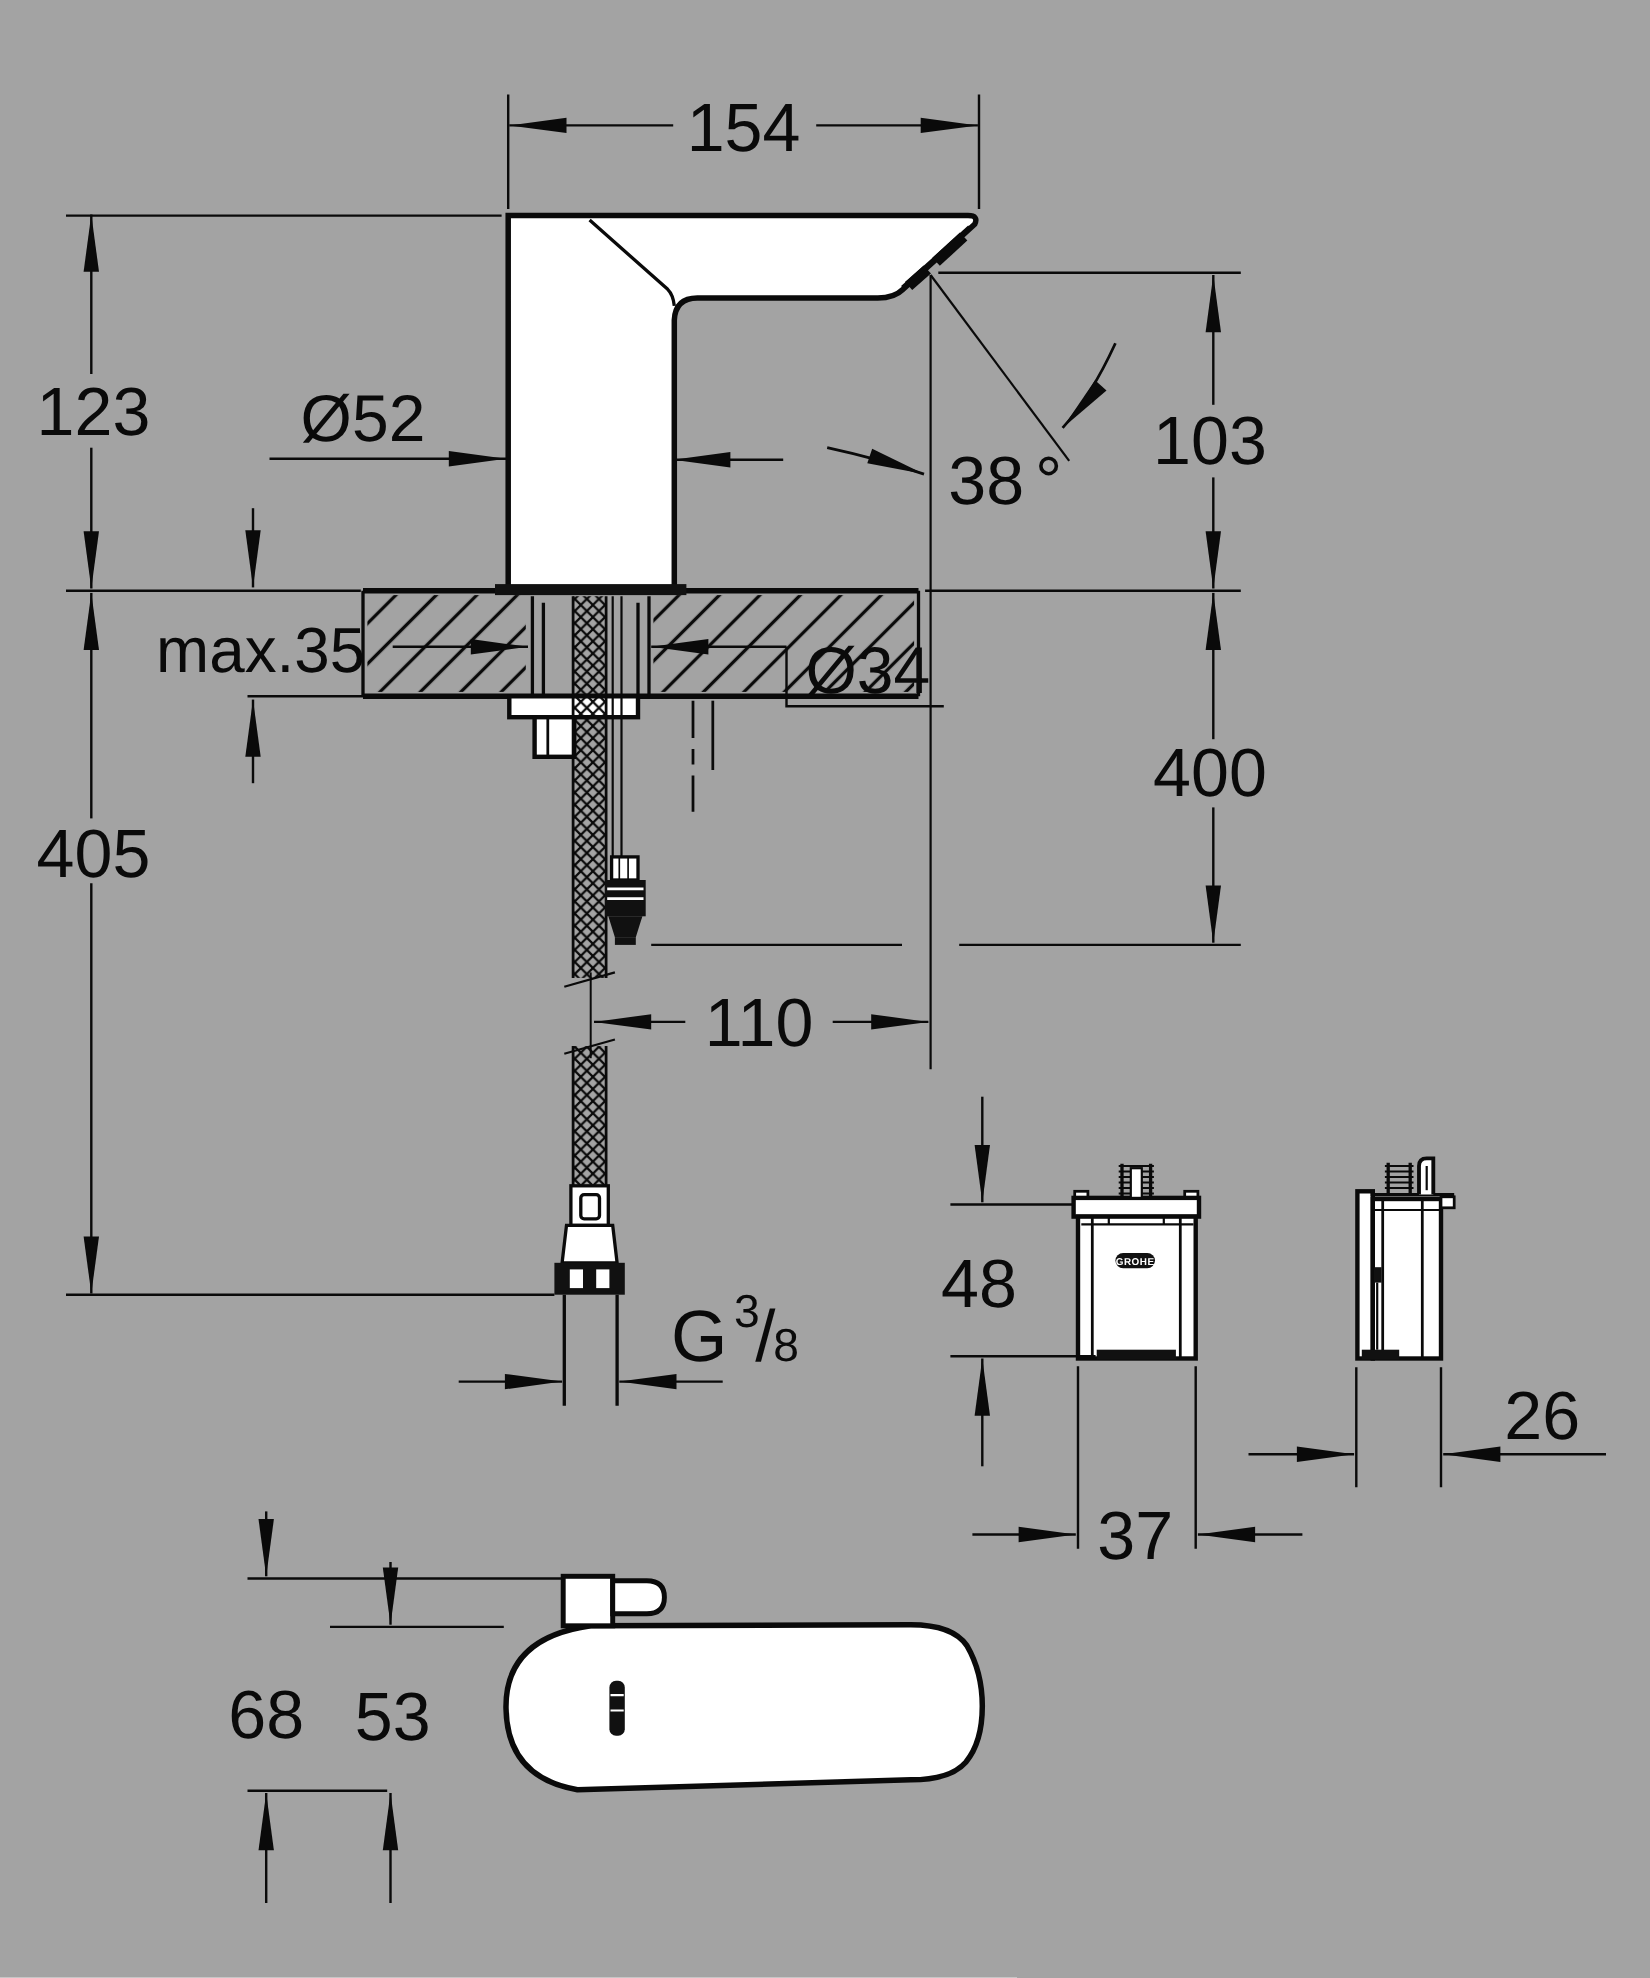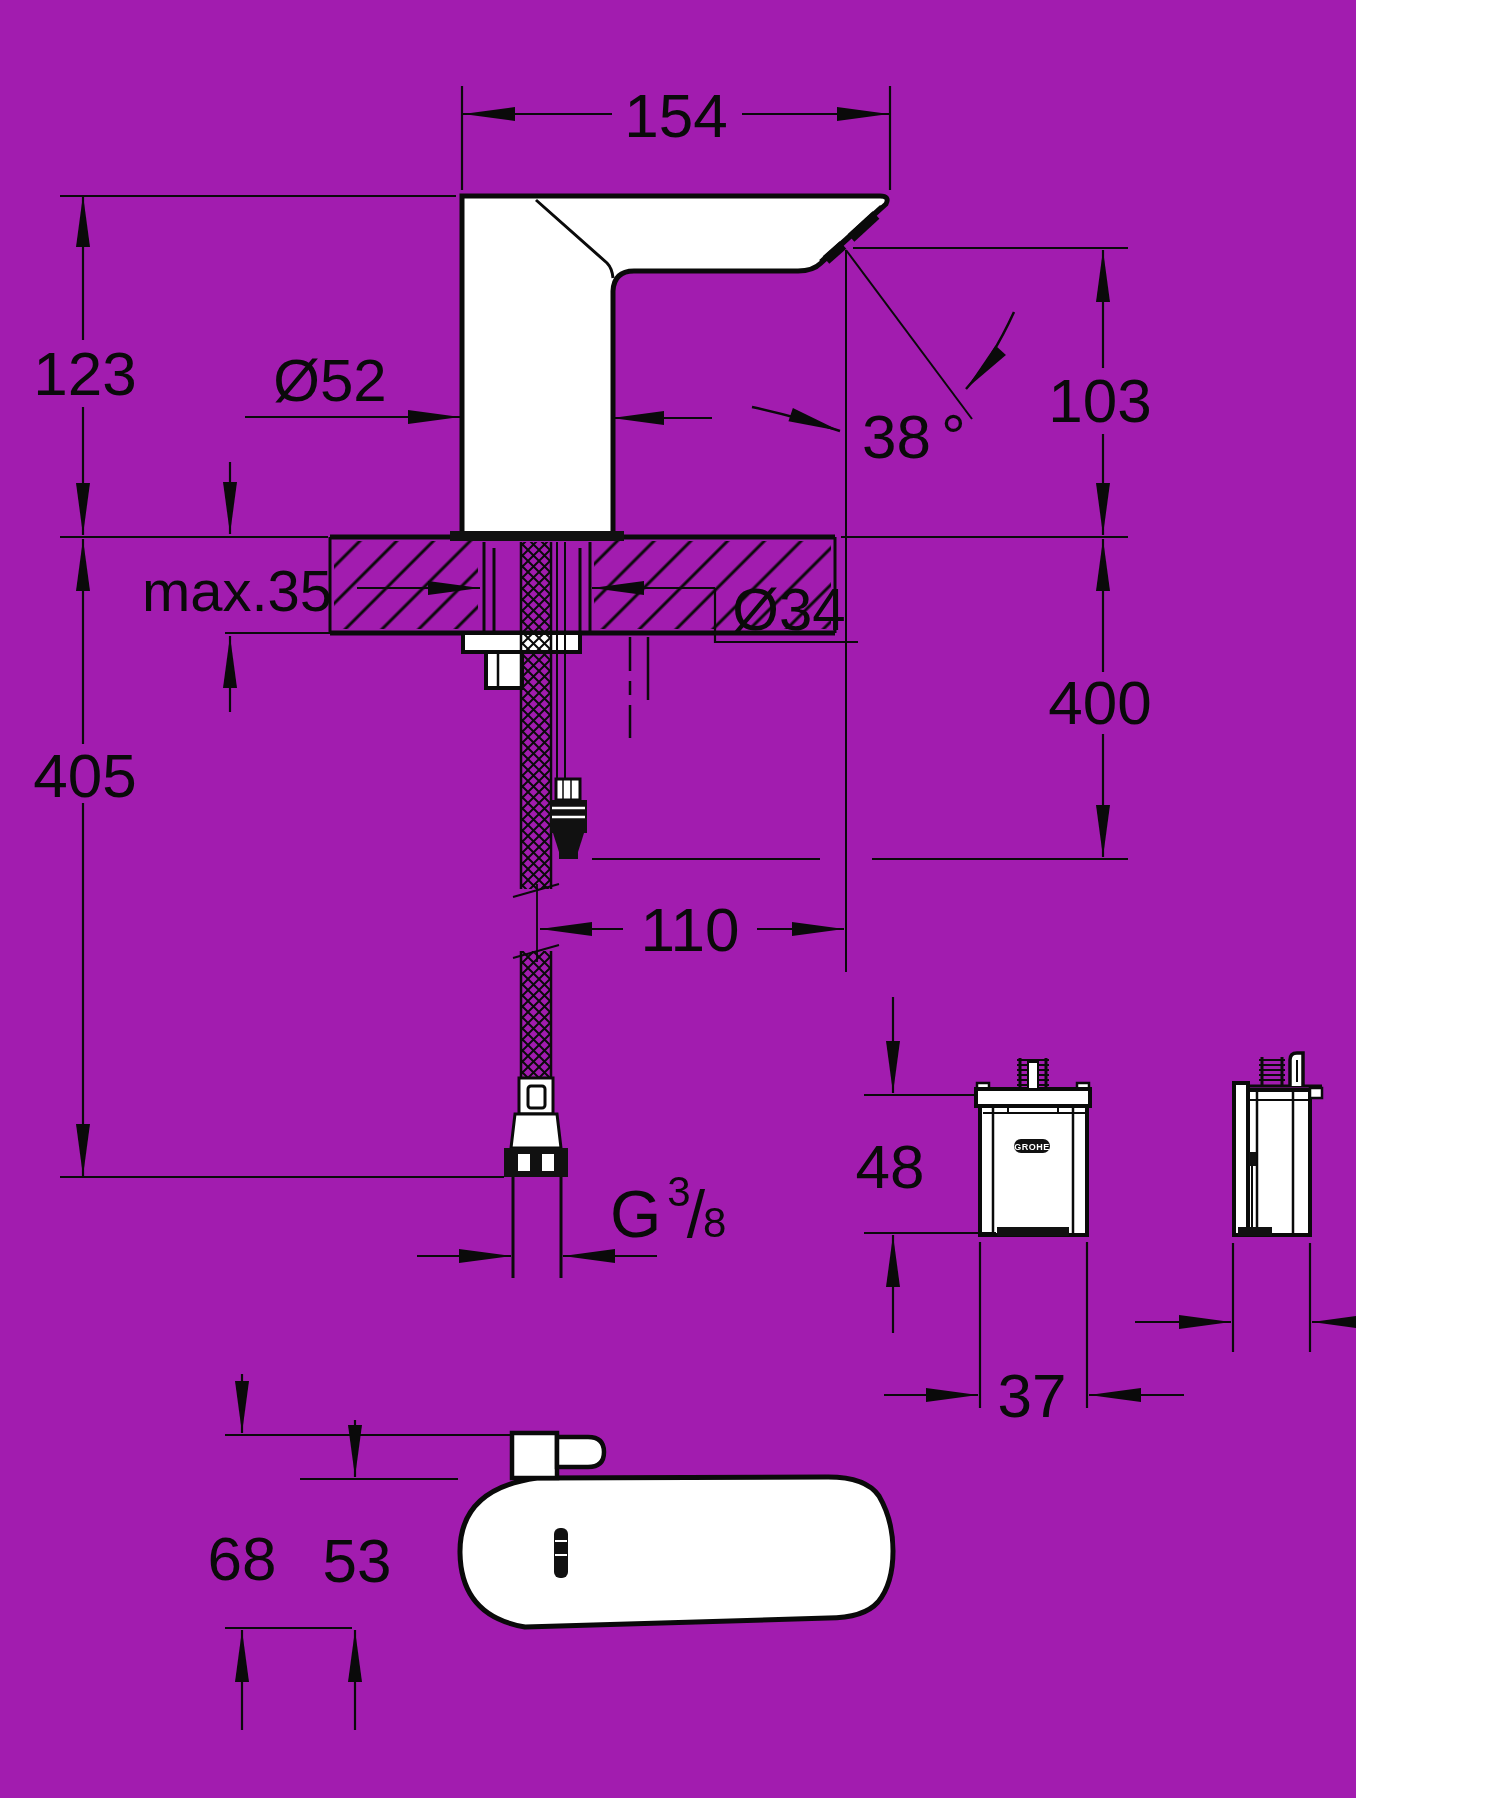--- a/index.html
+++ b/index.html
@@ -1,16 +1,16 @@
 <!DOCTYPE html>
 <html><head>
 <meta charset="utf-8">
 <style>
   html,body{margin:0;padding:0;background:#fff;}
-  .stage{width:1356px;height:1798px;background:#a21caf;position:relative;overflow:hidden;}
+  .stage{width:1500px;height:1798px;background:#a3a3a3;position:relative;overflow:hidden;}
   svg{display:block;}
   .obj5{stroke:#0a0a0a;stroke-width:5;fill:none;}
   .obj4{stroke:#0a0a0a;stroke-width:4;fill:none;}
   .obj3{stroke:#0a0a0a;stroke-width:3;fill:none;}
   .obj25{stroke:#0a0a0a;stroke-width:2.5;fill:none;}
   .obj2{stroke:#0a0a0a;stroke-width:2;fill:none;}
   .dim{stroke:#0a0a0a;stroke-width:2.2;fill:none;}
   .wfill{fill:#ffffff;}
   .blk{fill:#111111;stroke:none;}
   text{font-family:"Liberation Sans","DejaVu Sans",sans-serif;fill:#0a0a0a;}

